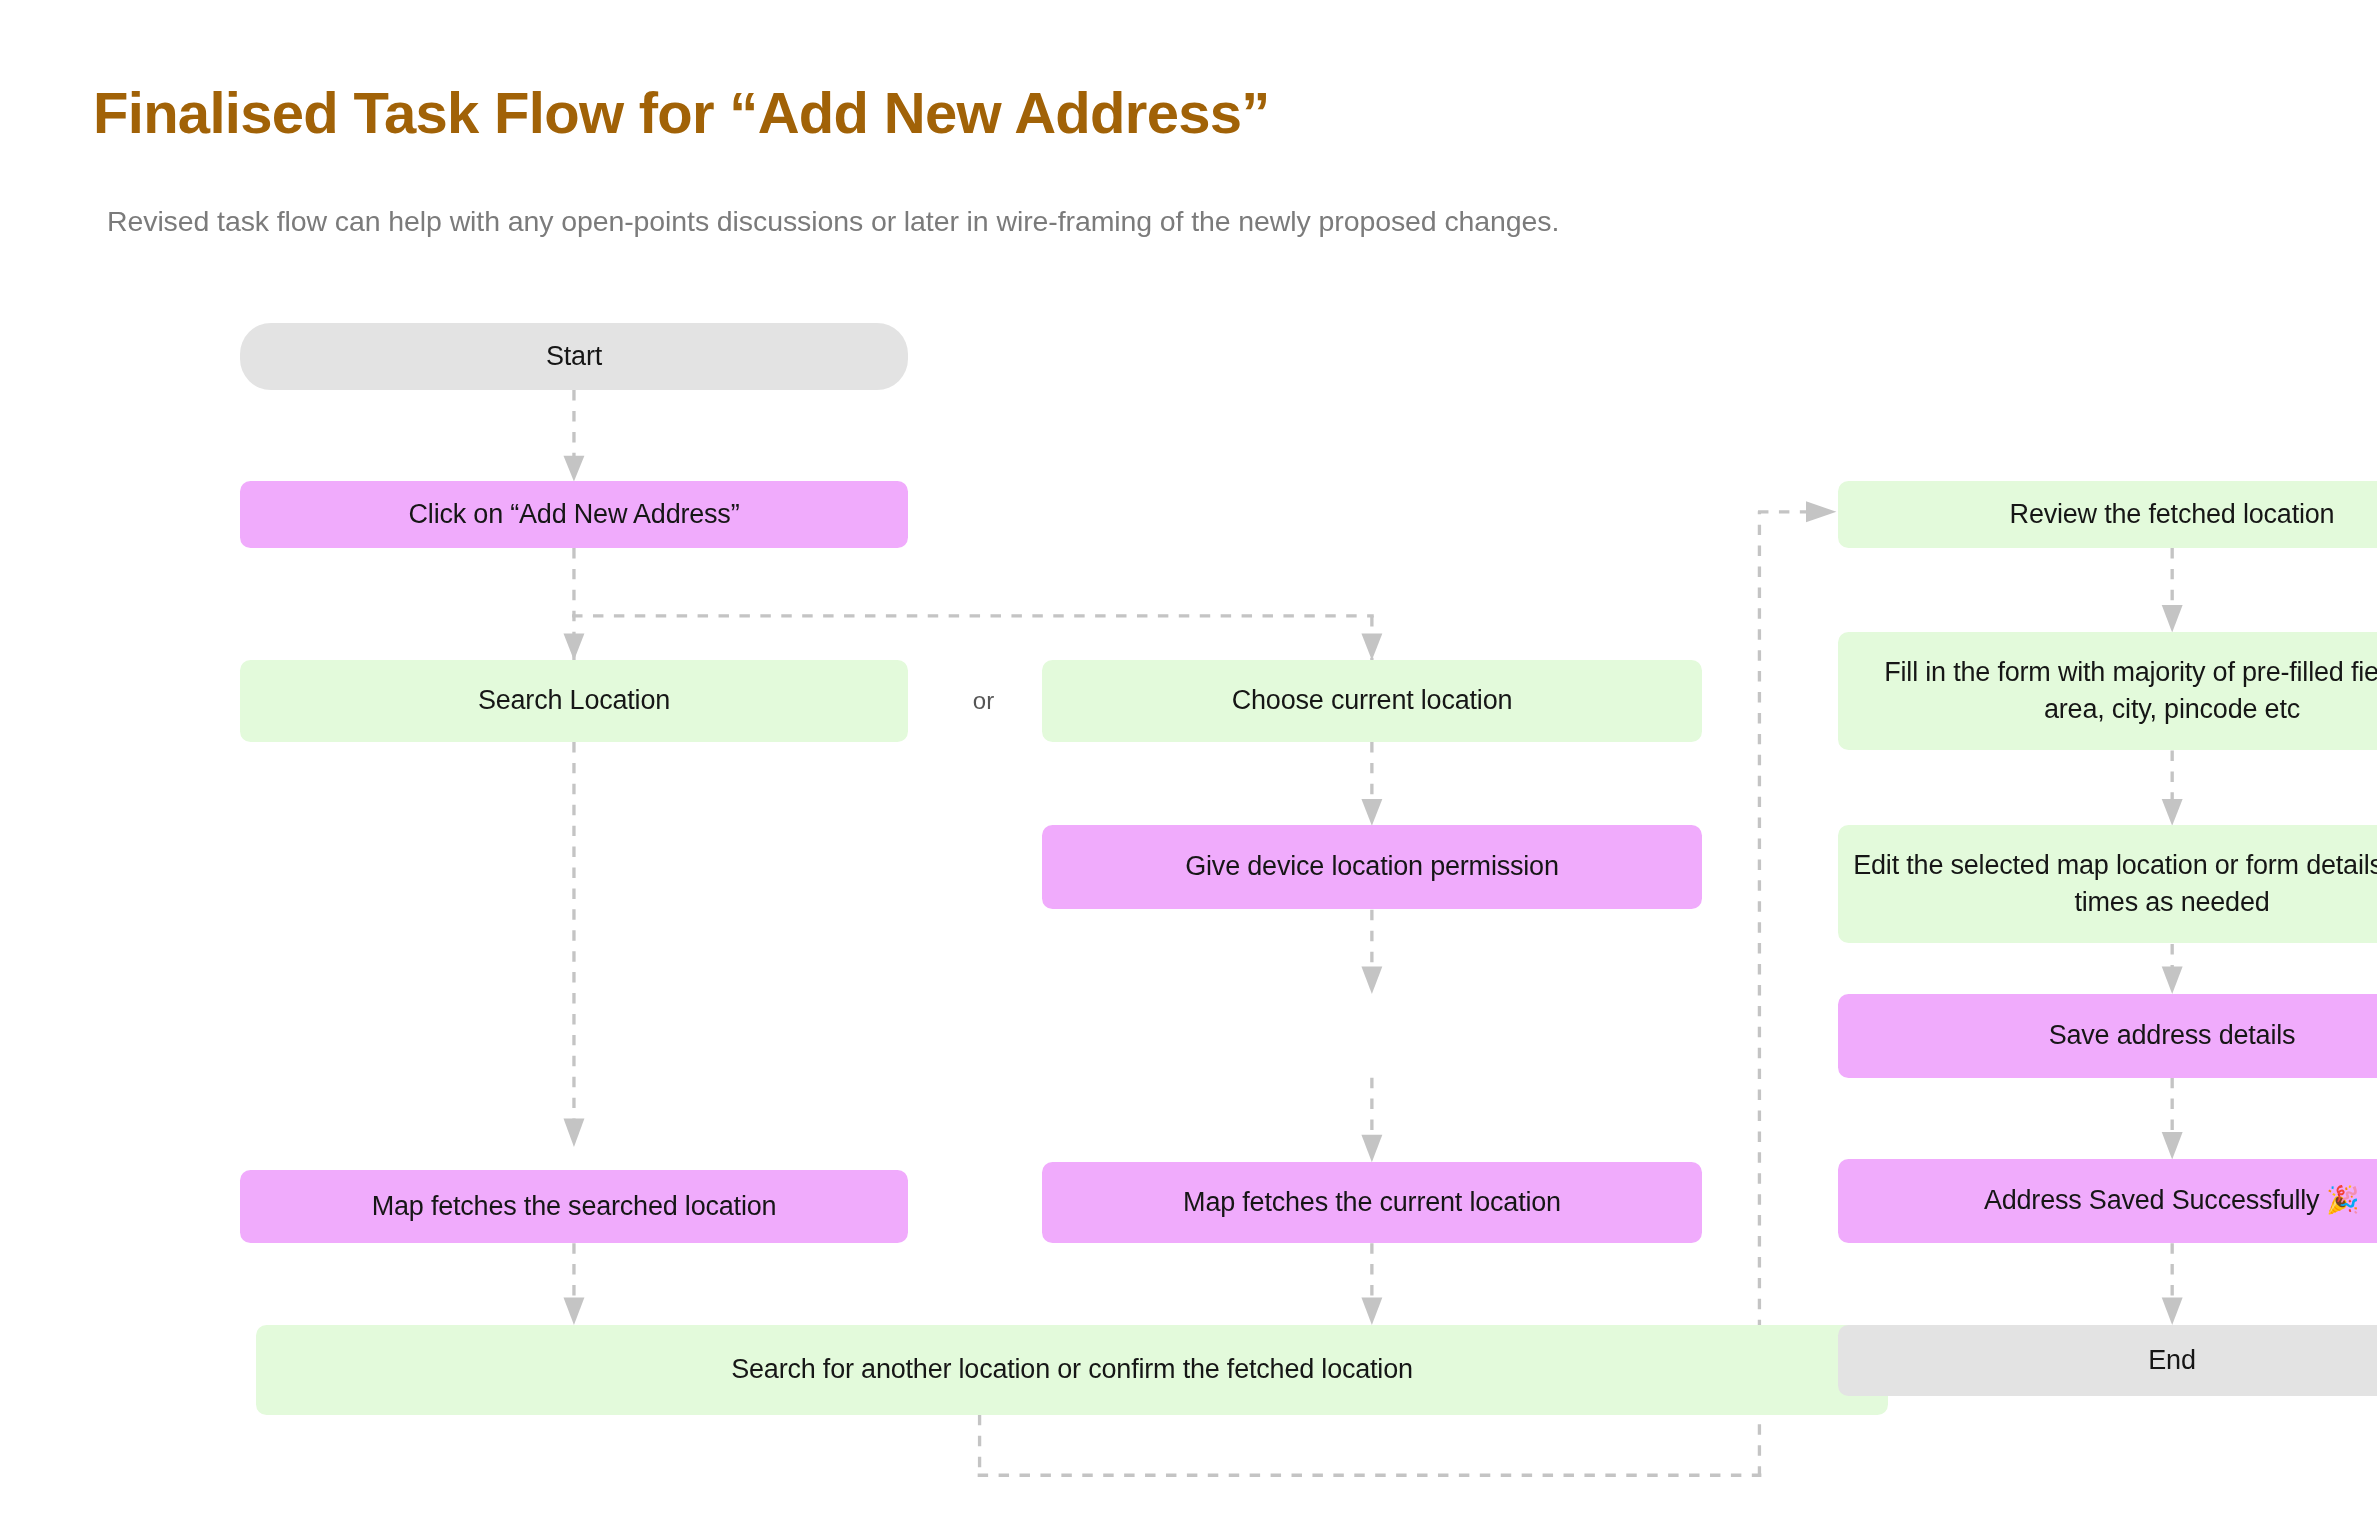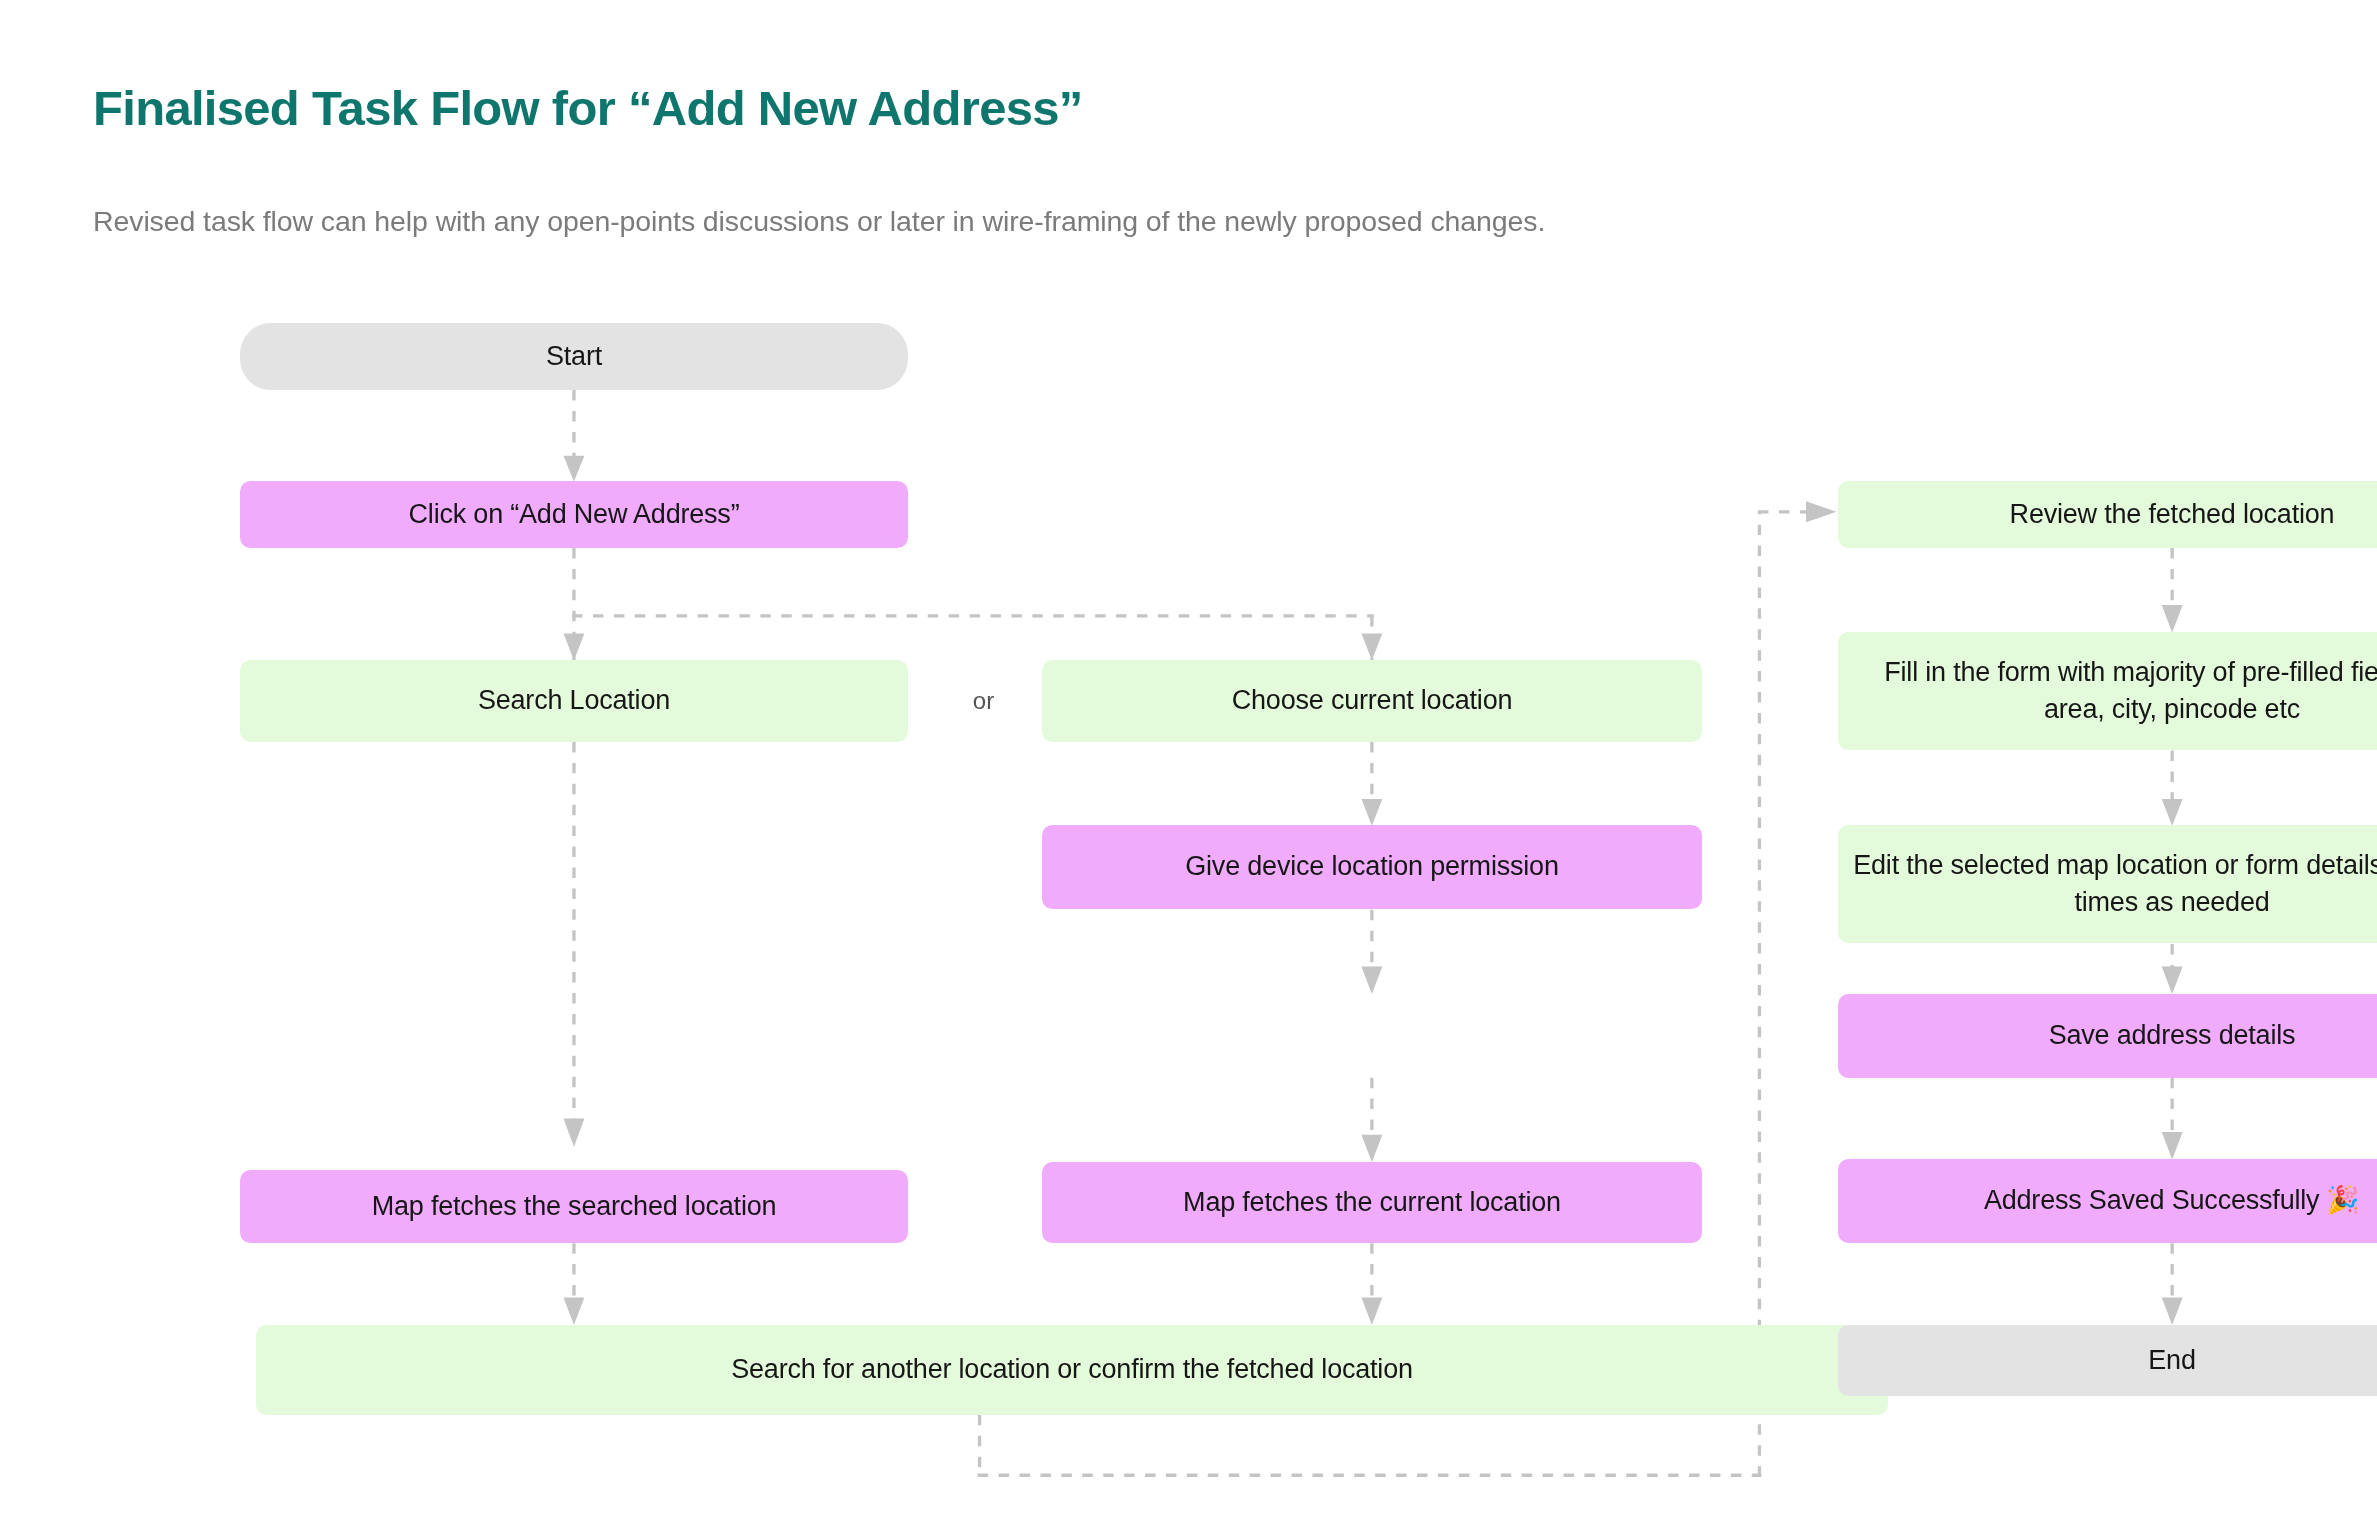--- a/index.html
+++ b/index.html
@@ -20,30 +20,30 @@
     width: 2739px;
     height: 1541px;
     background: #ffffff;
   }
 
   
   .page-title {
     position: absolute;
     left: 93px;
     top: 80px;
-    font-size: 49px;
+    font-size: 58px;
     font-weight: 700;
     letter-spacing: -0.7px;
-    color: #0f766e;
+    color: #a16207;
     white-space: nowrap;
     line-height: 1.15;
   }
   .page-subtitle {
     position: absolute;
-    left: 93px;
+    left: 107px;
     top: 205px;
     font-size: 28.5px;
     font-weight: 400;
     color: #7b7b7b;
     white-space: nowrap;
     letter-spacing: -0.1px;
   }
 
   
   #flow {

